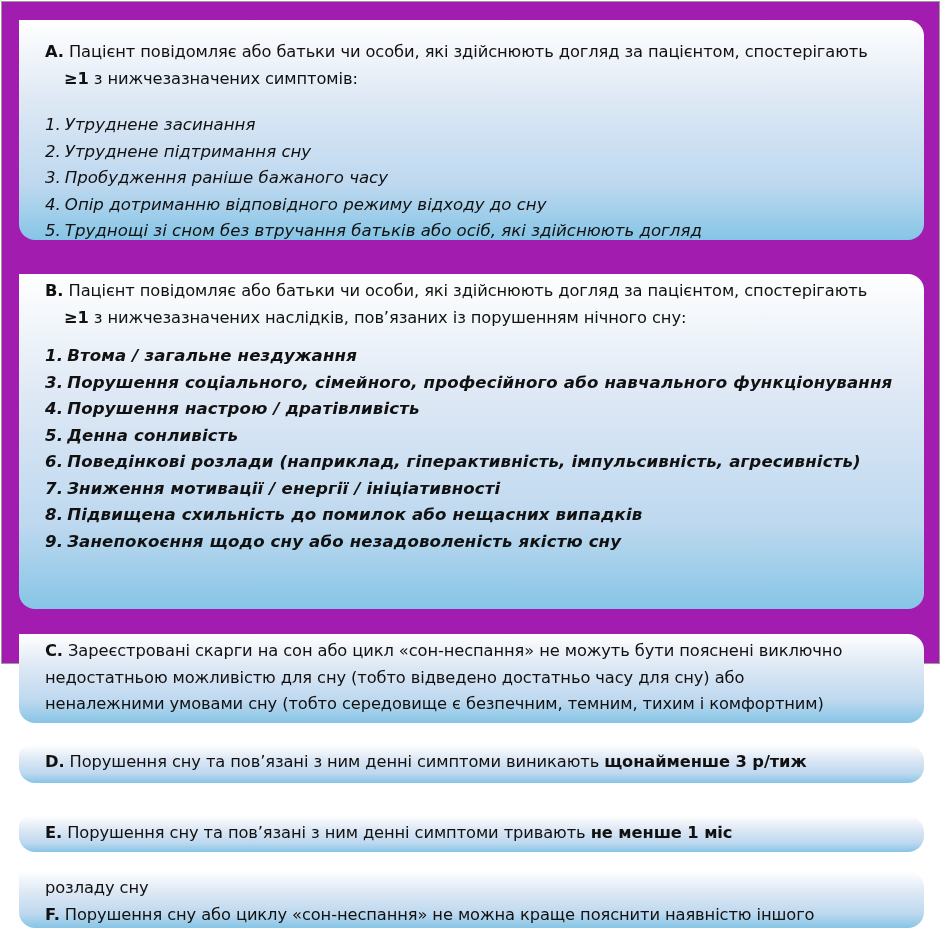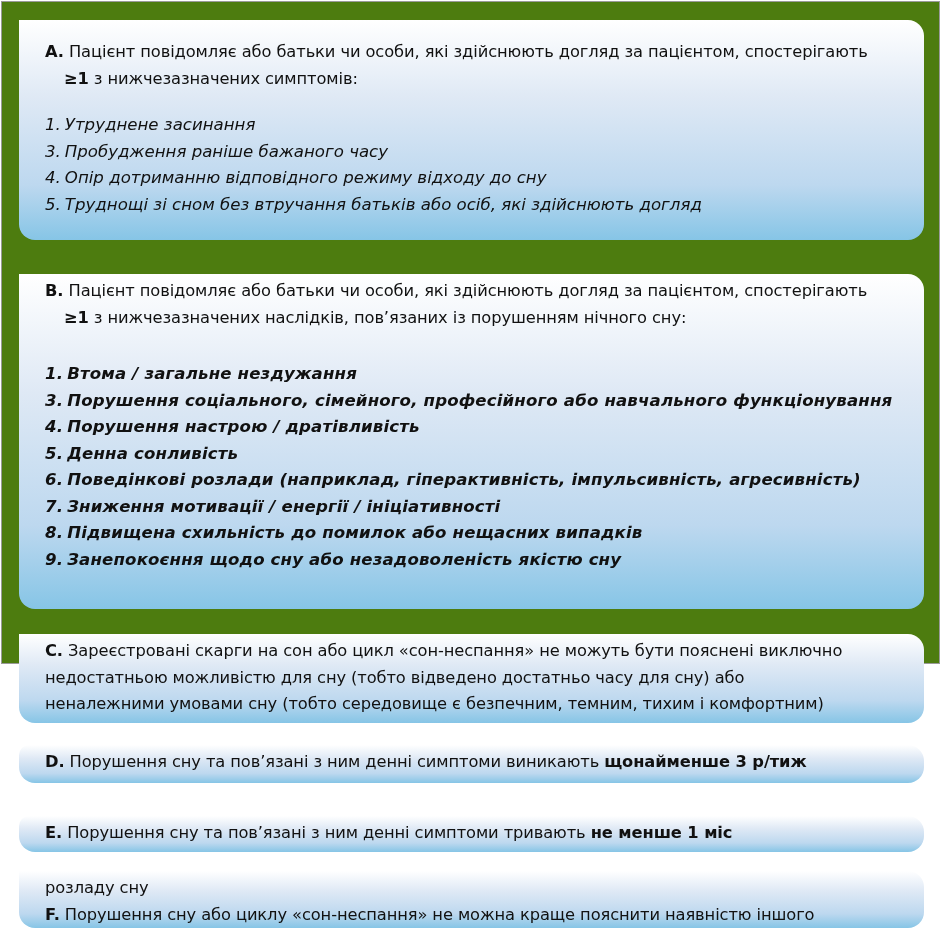--- a/index.html
+++ b/index.html
@@ -1,59 +1,60 @@
 <!DOCTYPE html>
 <html><head>
 <meta charset="utf-8">
 <style>
   html, body { margin: 0; padding: 0; background: #ffffff; }
   body { width: 943px; height: 942px; position: relative; overflow: hidden;
          font-family: "DejaVu Sans", "Liberation Sans", sans-serif; color: #111; }
   .frame { position: absolute; left: 1px; top: 1px; width: 939px; height: 663px;
-           border: 1px solid #9a9a9a; box-sizing: border-box; background: #4d7c0f; }
+           border: 1px solid #9a9a9a; box-sizing: border-box; background: #a21caf; }
   .box { position: absolute; left: 17px; width: 905px; box-sizing: border-box;
          border-radius: 0 16px 16px 16px;
          background: linear-gradient(to bottom, #ffffff 0%, #dfe9f5 35%, #bdd8ef 75%, #86c5e6 100%);
          padding-left: 26px; padding-right: 20px; }
   .line { font-size: 16.3px; line-height: 26.5px; white-space: nowrap; letter-spacing: -0.1px; }
   .letter { font-weight: bold; }
   .indent { padding-left: 19px; }
   .ge { font-weight: bold; }
   .list { margin-top: 26px; }
   .item { font-style: italic; font-size: 16.6px; line-height: 26.5px; white-space: nowrap; }
   .item.bold { font-weight: bold; letter-spacing: 0.15px; }
   .num { margin-right: 4px; }
   b.em { font-weight: bold; }
 
   #box-a { top: 18px; height: 220px; padding-top: 19px; }
   #box-b { top: 272px; height: 335px; padding-top: 4px; }
   #box-c { top: 632px; height: 89px; padding-top: 4px; }
   #box-d { top: 743px; height: 38px; padding-top: 4px; border-radius: 10px 16px 16px 16px; }
   #box-e { top: 814px; height: 36px; padding-top: 4px; border-radius: 10px 16px 16px 16px; }
   #box-f { top: 869px; height: 57px; padding-top: 4px; }
-  #box-b .list { margin-top: 30px; }
+  #box-b .list { margin-top: 12px; }
   #box-a .list { margin-top: 20px; }
   .plain .line { line-height: 26.5px; }
 </style>
 </head>
 <body>
 
 <div class="frame">
 
   <div class="box" id="box-a">
     <div class="line">
       <span class="letter">A.</span>
       <span>Пацієнт повідомляє або батьки чи особи, які здійснюють догляд за пацієнтом, спостерігають</span>
     </div>
     <div class="line indent">
       <span class="ge">≥1</span>
       <span>з нижчезазначених симптомів:</span>
     </div>
     <div class="list">
       <div class="item"><span class="num">1.</span><span>Утруднене засинання</span></div>
+      <div class="item"><span class="num">2.</span><span>Утруднене підтримання сну</span></div>
       <div class="item"><span class="num">3.</span><span>Пробудження раніше бажаного часу</span></div>
       <div class="item"><span class="num">4.</span><span>Опір дотриманню відповідного режиму відходу до сну</span></div>
       <div class="item"><span class="num">5.</span><span>Труднощі зі сном без втручання батьків або осіб, які здійснюють догляд</span></div>
     </div>
   </div>
 
   <div class="box" id="box-b">
     <div class="line">
       <span class="letter">B.</span>
       <span>Пацієнт повідомляє або батьки чи особи, які здійснюють догляд за пацієнтом, спостерігають</span>

